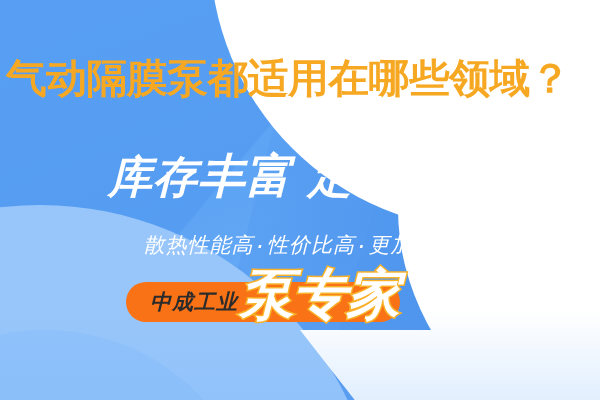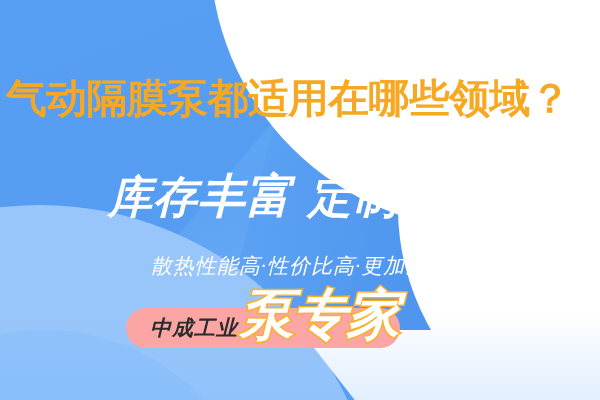--- a/index.html
+++ b/index.html
@@ -130,21 +130,20 @@
     width: 600px;
     height: 90px;
     background: linear-gradient(180deg, rgba(255,255,255,0) 0%, rgba(120,180,250,.22) 100%);
     pointer-events: none;
   }
 
   
   .content {
     position: absolute;
     inset: 0;
-    margin-top: 20px;
   }
 
   .headline {
     position: absolute;
     left: 6px;
     top: 58px;
     width: 592px;
     color: #f7a823;
     font-size: 40px;
     line-height: 1;
@@ -186,32 +185,32 @@
     top: 236px;
     width: 600px;
     text-align: center;
     color: #ffffff;
     font-size: 21px;
     line-height: 1;
     font-style: italic;
     font-weight: 400;
     letter-spacing: 1px;
     white-space: nowrap;
-    font-family: Liberation Serif, serif;
+    font-family: Liberation Mono, monospace;
   }
 
   
   .badge {
     position: absolute;
     left: 126px;
-    top: 288px;
+    top: 282px;
     width: 274px;
     height: 40px;
     border-radius: 20px;
-    background: #fca5a5;
+    background: #f97316;
   }
 
   .badge-brand {
     position: absolute;
     left: 24px;
     top: 9px;
     font-size: 21px;
     line-height: 22px;
     font-weight: 700;
     font-style: italic;

